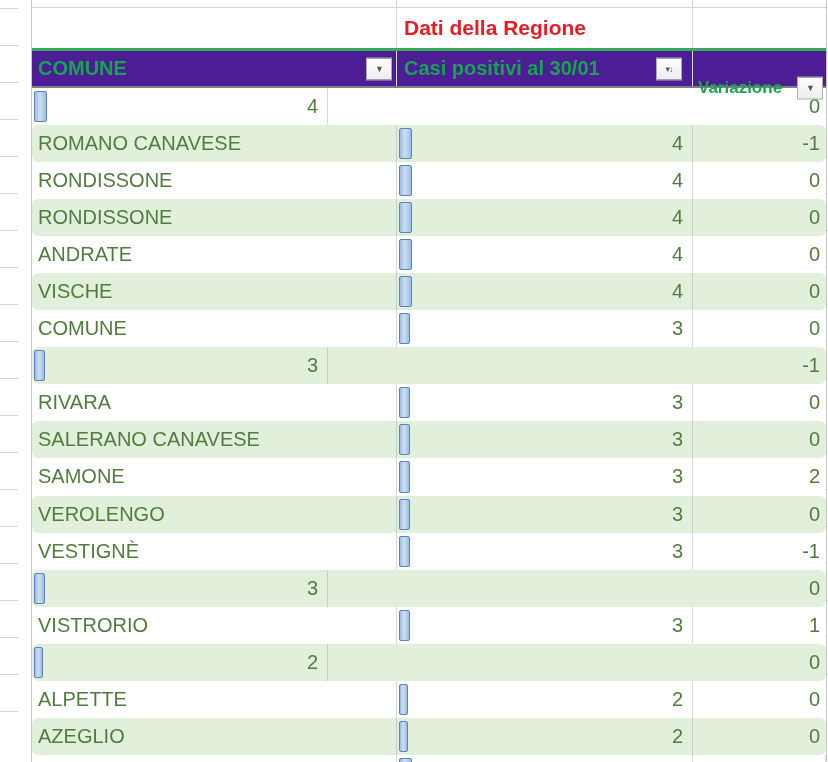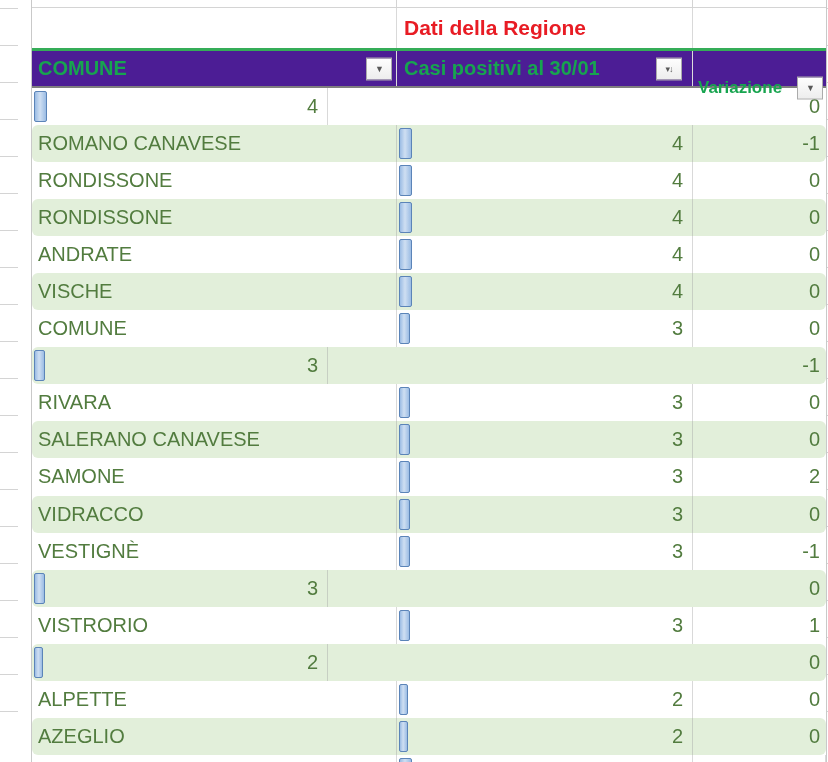--- a/index.html
+++ b/index.html
@@ -280,21 +280,21 @@
       <span class="databar" style="width: 11px;"></span>
       <span>3</span>
     </div>
     <div class="cell col-var">
       <span>2</span>
     </div>
   </div>
 
   <div class="row banded">
     <div class="cell col-comune">
-      <span>VIDRACCO</span>
+      <span>VEROLENGO</span>
     </div>
     <div class="cell col-casi">
       <span class="databar" style="width: 11px;"></span>
       <span>3</span>
     </div>
     <div class="cell col-var">
       <span>0</span>
     </div>
   </div>
 

